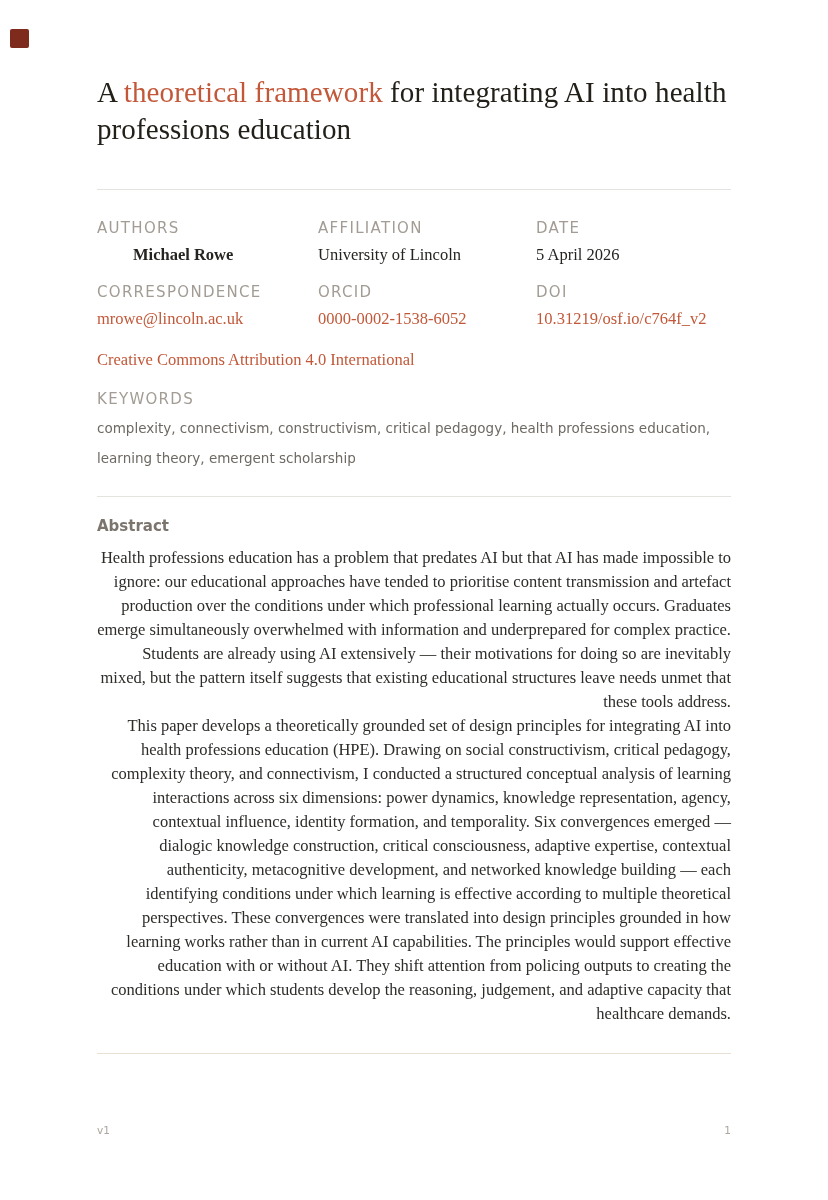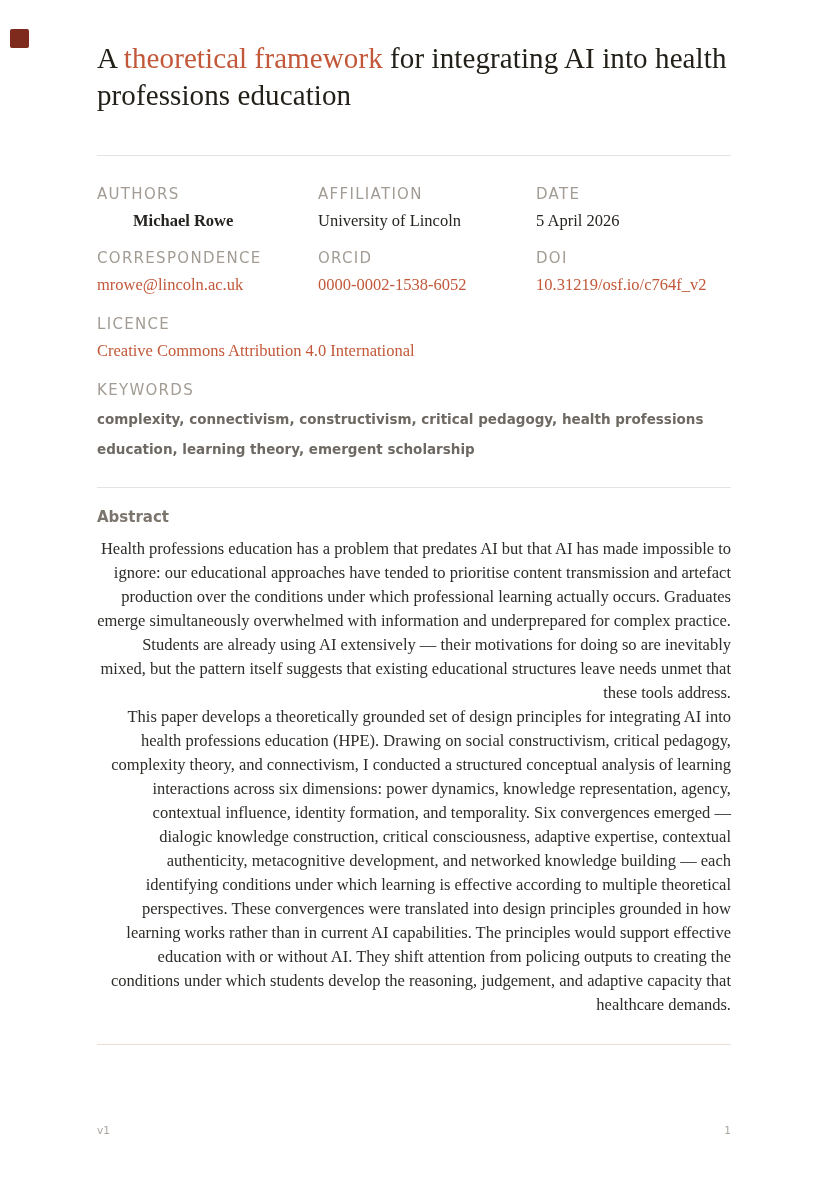--- a/index.html
+++ b/index.html
@@ -11,33 +11,33 @@
     --heading:#7B756D;
     --rule:#E5E3E0;
     --rule-warm:#E9E0D4;
     --footer:#ABA59D;
   }
   *{margin:0;padding:0;box-sizing:border-box;}
   html,body{background:#ffffff;}
   body{width:828px;height:1200px;position:relative;font-family:"Liberation Serif",serif;color:var(--ink);}
   .logo-square{position:absolute;left:10px;top:29px;width:19px;height:19px;border-radius:2px;background:var(--logo);}
   .content{position:absolute;left:97px;top:0;width:634px;}
-  .title{padding-top:40px;font-size:29px;line-height:37px;font-weight:400;color:#222019;letter-spacing:.1px;}
+  .title{padding-top:74px;font-size:29px;line-height:37px;font-weight:400;color:#222019;letter-spacing:.1px;}
   .title .accent{color:var(--accent);}
   hr{border:none;border-top:1px solid var(--rule);height:0;}
   .rule-1{margin-top:41px;}
   .rule-2{margin-top:23px;}
   .rule-3{margin-top:27px;border-top-color:var(--rule-warm);}
   .meta-grid{display:grid;grid-template-columns:221px 218px 195px;row-gap:17px;margin-top:29px;}
   .meta-label{font-family:"DejaVu Sans",sans-serif;font-size:15px;letter-spacing:1.3px;color:var(--label);font-weight:400;}
   .meta-value{margin-top:7px;font-size:16.5px;line-height:22px;color:#262420;}
   .meta-value.bold{font-weight:700;margin-left:36px;}
   .meta-value a{color:var(--accent);text-decoration:none;}
   .meta-block{margin-top:19px;}
-  .keywords-value{margin-top:5px;font-family:"DejaVu Sans",sans-serif;font-size:13.5px;line-height:30px;color:var(--muted);font-weight:bold;}
+  .keywords-value{margin-top:5px;font-family:"DejaVu Sans",sans-serif;font-size:13.5px;line-height:30px;color:var(--muted);}
   .abstract-heading{margin-top:20px;font-family:"DejaVu Sans",sans-serif;font-weight:700;font-size:15px;line-height:18px;color:var(--heading);}
   .abstract-body{margin-top:11px;}
   .abstract-body p{font-size:16.5px;line-height:24px;color:var(--ink);text-align:right;}
   .page-footer{position:absolute;left:97px;right:97px;top:1124px;display:flex;justify-content:space-between;font-family:"DejaVu Sans",sans-serif;font-size:10.5px;color:var(--footer);}
 </style>
 </head>
 <body>
 
 <div class="logo-square"></div>
 
@@ -68,21 +68,20 @@
       <div class="meta-label">ORCID</div>
       <div class="meta-value"><a href="#">0000-0002-1538-6052</a></div>
     </div>
     <div class="meta-cell">
       <div class="meta-label">DOI</div>
       <div class="meta-value"><a href="#">10.31219/osf.io/c764f_v2</a></div>
     </div>
   </div>
 
   <div class="meta-block">
-    <div class="meta-label">LICENCE</div>
     <div class="meta-value"><a href="#">Creative Commons Attribution 4.0 International</a></div>
   </div>
 
   <div class="meta-block">
     <div class="meta-label">KEYWORDS</div>
     <div class="keywords-value">complexity, connectivism, constructivism, critical pedagogy, health professions education, learning theory, emergent scholarship</div>
   </div>
 
   <hr class="rule-2">
 

